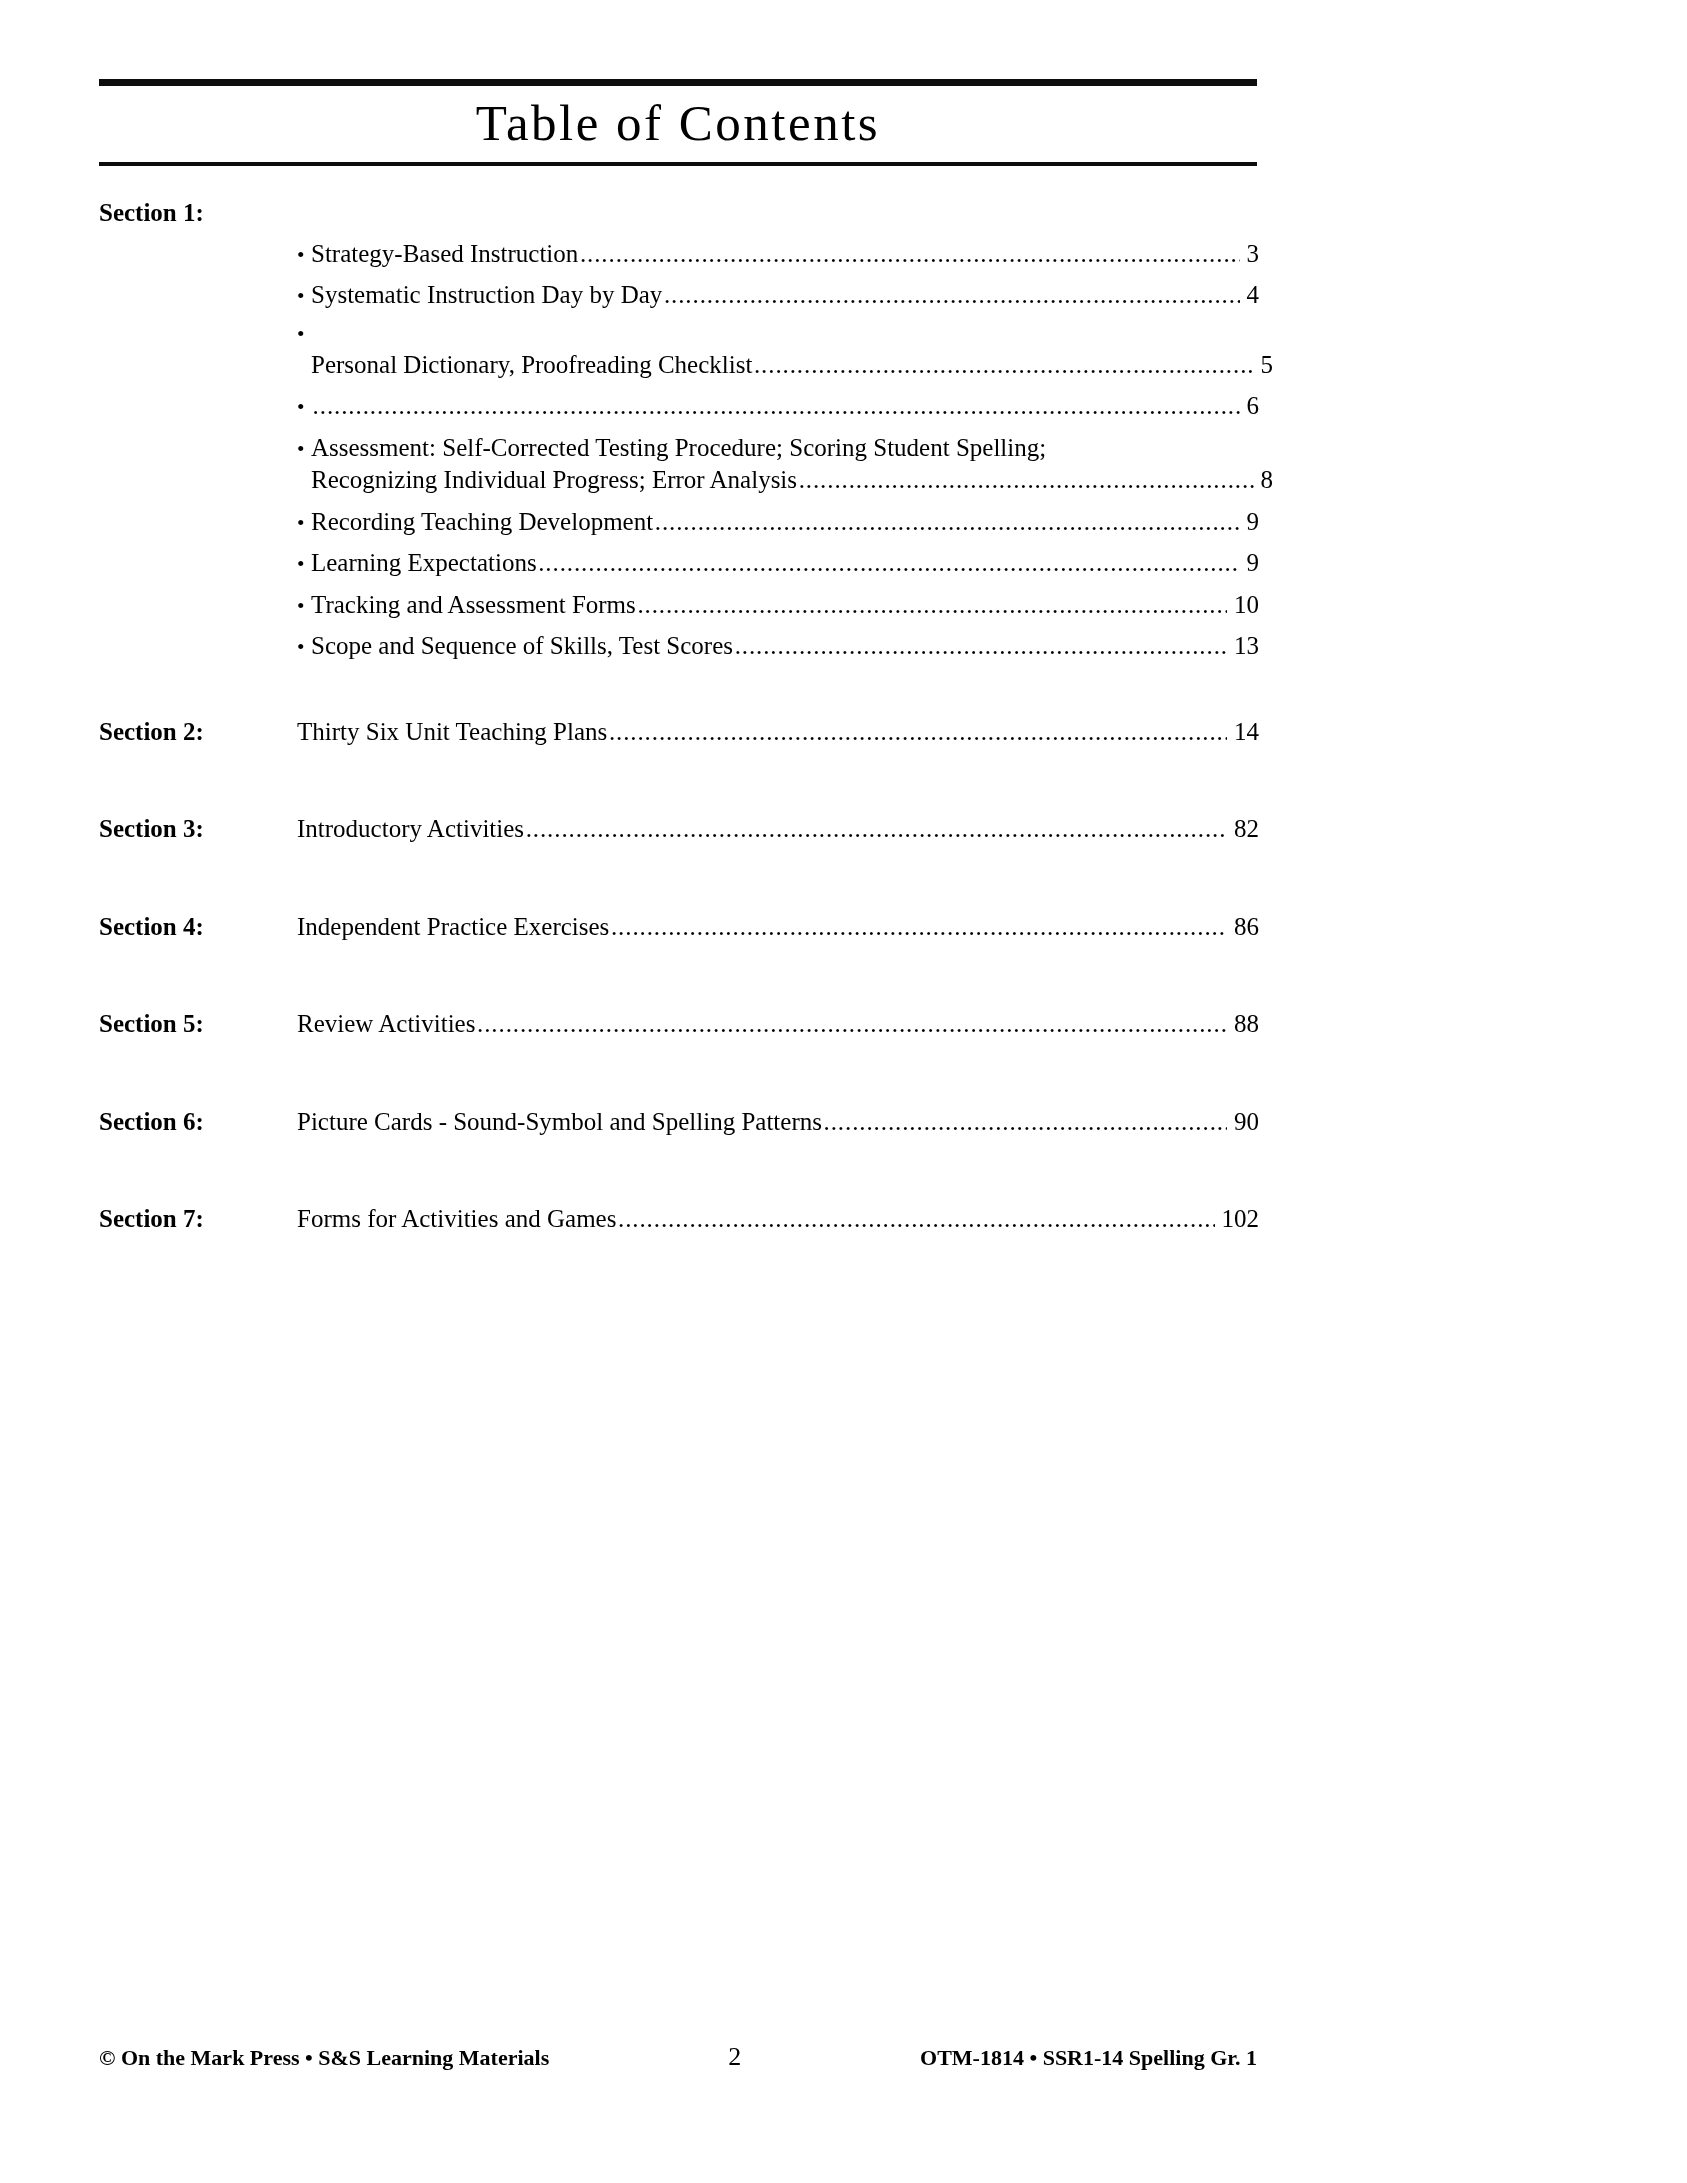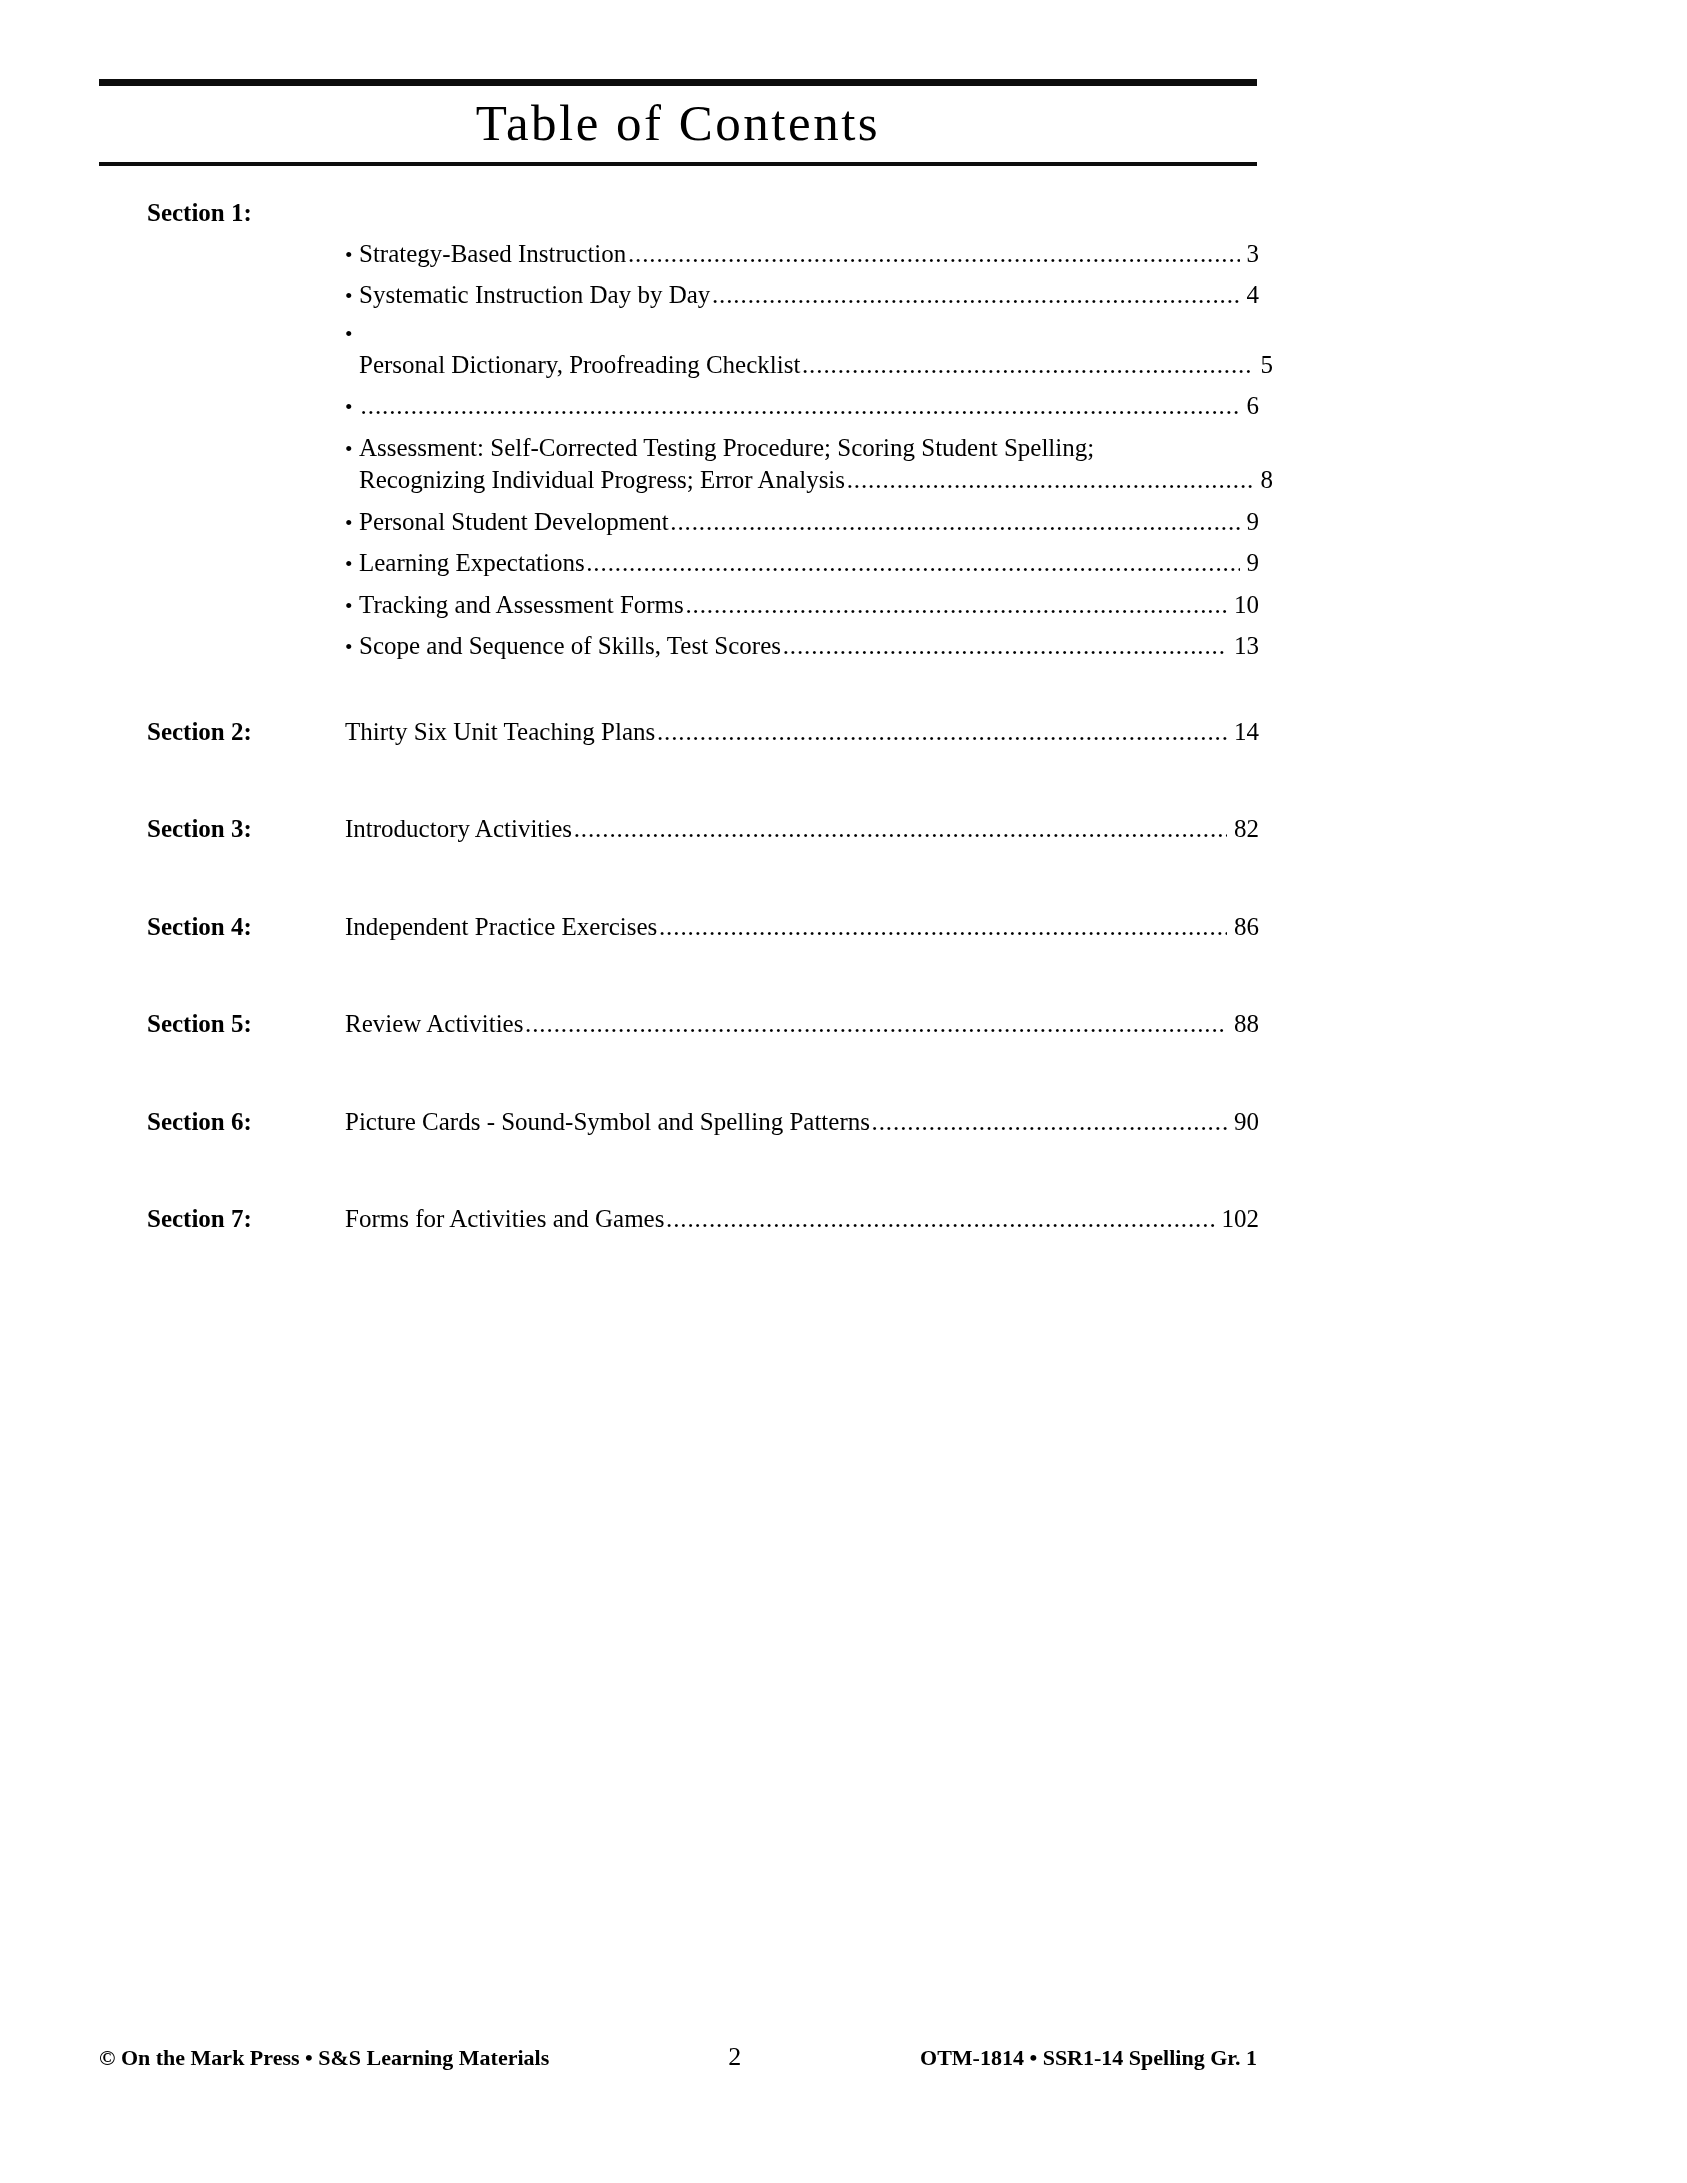--- a/index.html
+++ b/index.html
@@ -50,21 +50,20 @@
   
   .toc {
     position: absolute;
     left: 99px;
     right: 97px;
     top: 196px;
   }
 
   .section-block {
     display: block;
-    margin-left: 48px;
   }
 
   .section-head {
     display: flex;
     align-items: baseline;
     width: 100%;
   }
   .section-label {
     flex: 0 0 auto;
     width: 198px;
@@ -224,21 +223,21 @@
             </div>
             <div class="sub-line sub-cont leader-row">
               <span class="leader-text">Recognizing Individual Progress; Error Analysis</span>
               <span class="leader-dots">................................................................................................................................................................................................................................................................................................................................................................................................................</span>
               <span class="leader-page">8</span>
             </div>
           </div>
           <div class="sub-entry">
             <div class="sub-line leader-row">
               <span class="bullet">•</span>
-              <span class="leader-text">Personal Student Development</span>
+              <span class="leader-text">Recording Teaching Development</span>
               <span class="leader-dots">................................................................................................................................................................................................................................................................................................................................................................................................................</span>
               <span class="leader-page">9</span>
             </div>
           </div>
           <div class="sub-entry">
             <div class="sub-line leader-row">
               <span class="bullet">•</span>
               <span class="leader-text">Learning Expectations</span>
               <span class="leader-dots">................................................................................................................................................................................................................................................................................................................................................................................................................</span>
               <span class="leader-page">9</span>

